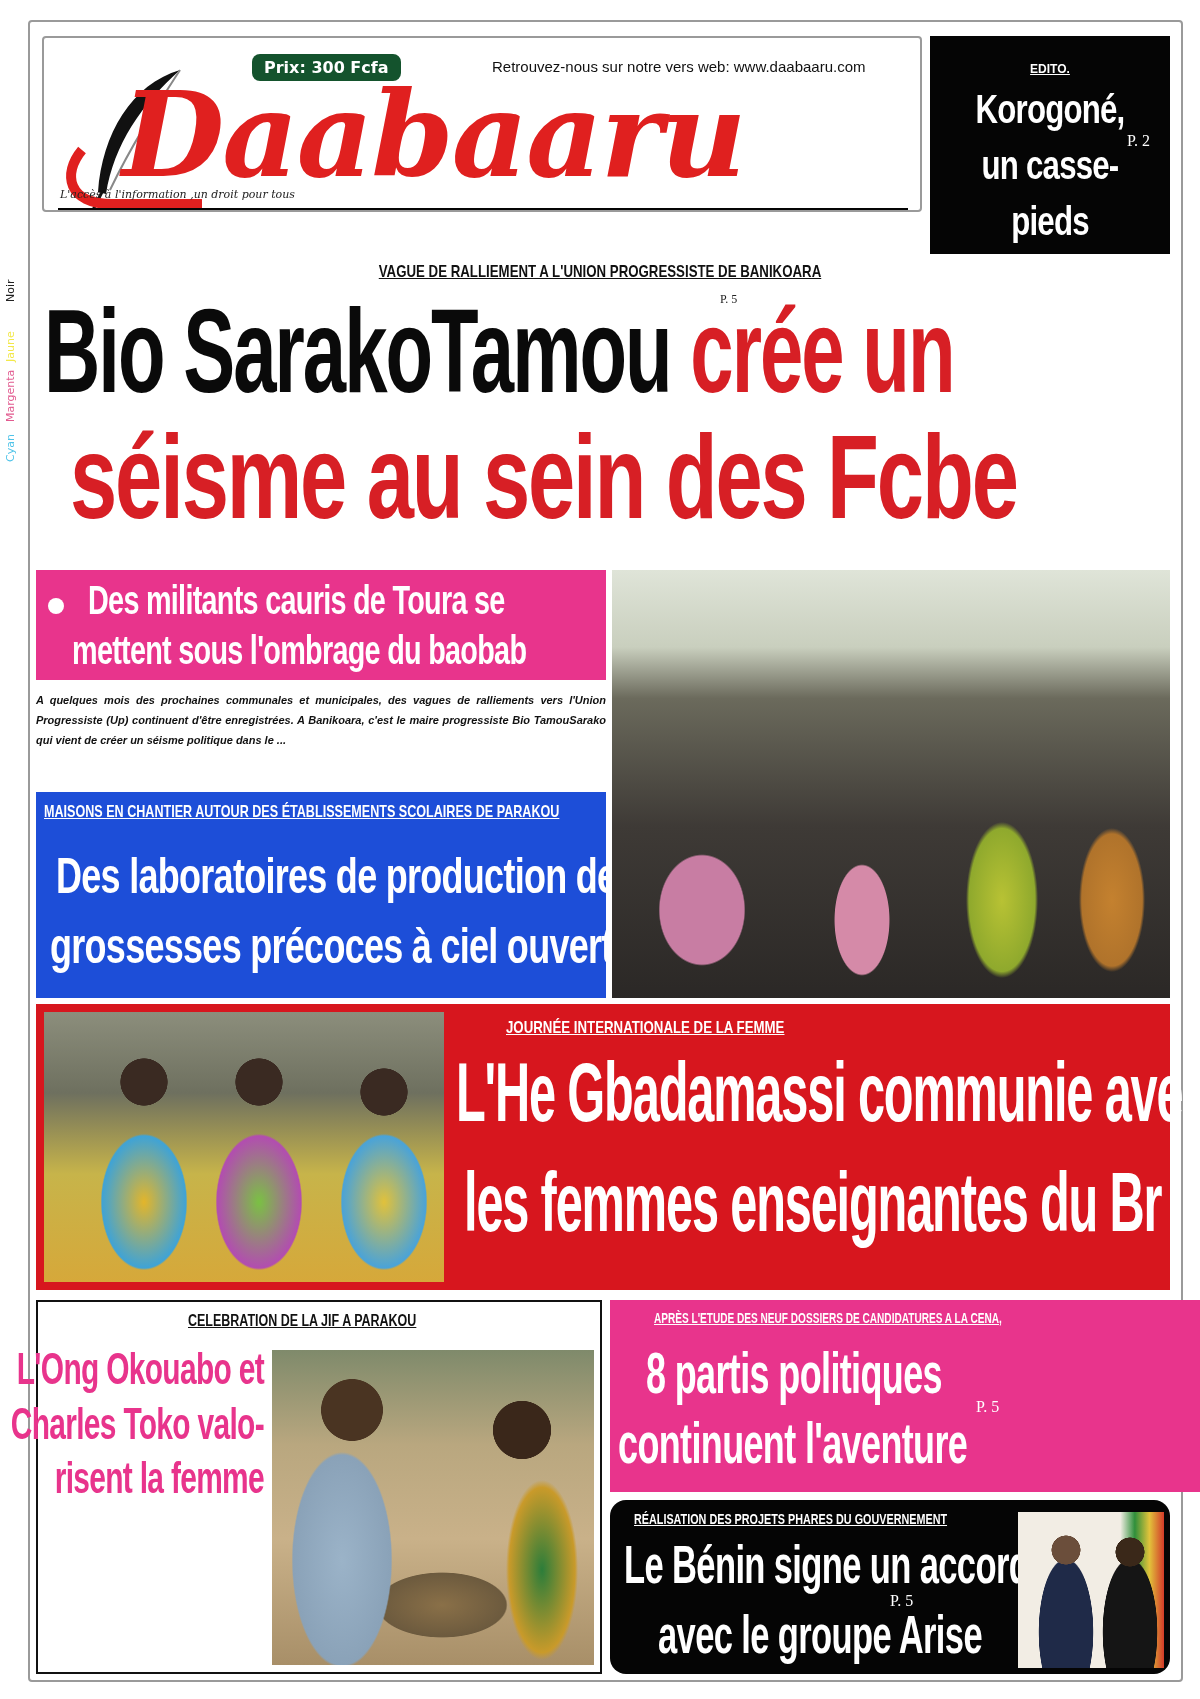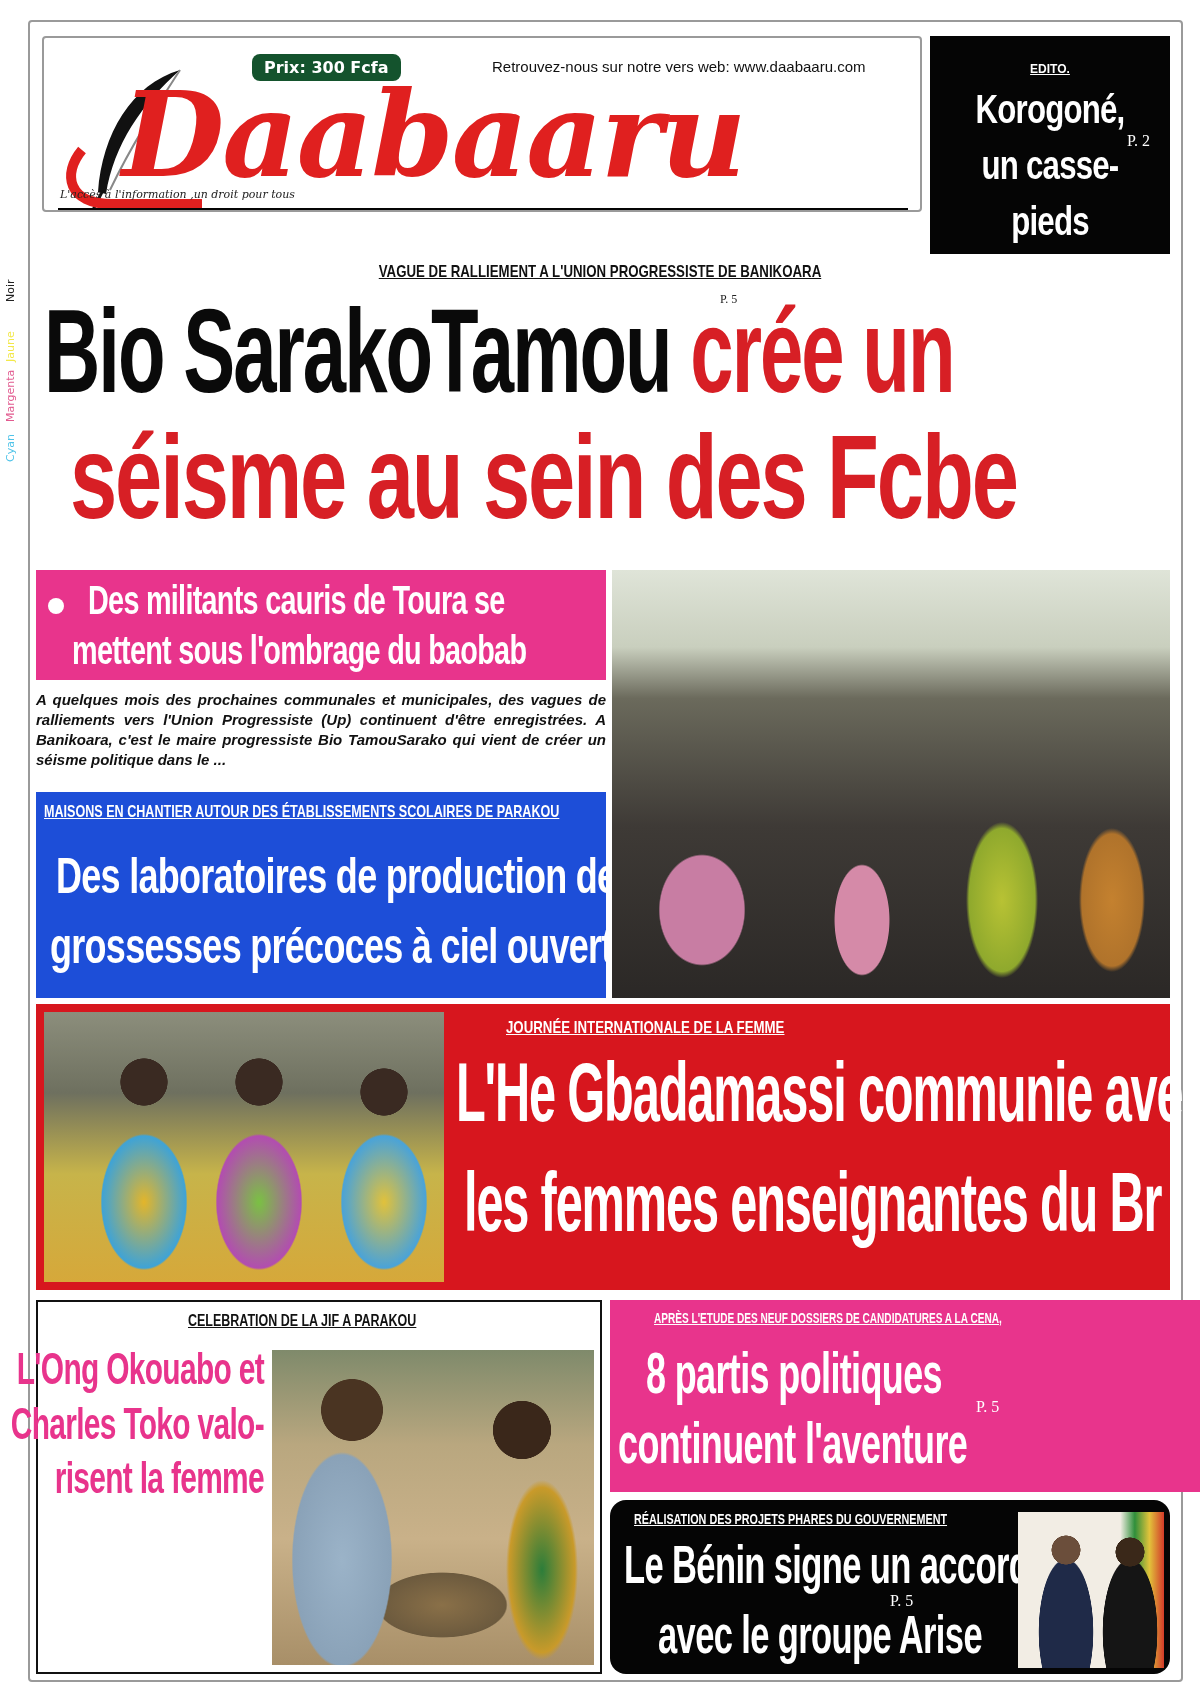--- a/index.html
+++ b/index.html
@@ -37,21 +37,21 @@
   .black { color: #0a0a0a; }
   .red { color: #d71f25; }
   .hl-pref { position: absolute; left: 720px; top: 292px; font-family: "Liberation Serif", serif; font-size: 12px; color: #222; }
 
   
   .pinkbox { position: absolute; left: 36px; top: 570px; width: 570px; height: 110px; background: #e8348c; color: #fff; }
   .pinkbox .bullet { position: absolute; left: 12px; top: 28px; width: 16px; height: 16px; background: #fff; border-radius: 50%; }
   .pinkbox .txt { position: absolute; left: 52px; top: 4px; width: 650px; font-weight: bold; font-size: 40px; line-height: 52px; transform: scaleX(0.72); transform-origin: left top; letter-spacing: -1px; }
   .pinkbox .txt2 { left: 36px; top: 54px; }
 
-  .lead { position: absolute; left: 36px; top: 690px; width: 570px; font-family: "Liberation Sans", sans-serif; font-style: italic; font-weight: bold; font-size: 15px; line-height: 20px; color: #111; text-align: justify; }
+  .lead { position: absolute; left: 36px; top: 690px; width: 570px; font-family: "Liberation Sans", sans-serif; font-style: italic; font-weight: bold; font-size: 11px; line-height: 20px; color: #111; text-align: justify; }
 
   
   .blackbox { position: absolute; left: 36px; top: 792px; width: 570px; height: 206px; background: #1d4ed8; color: #fff; text-align: center; }
   .blackbox .sub { position: absolute; left: 8px; top: 10px; width: 740px; font-weight: bold; font-size: 17px; text-decoration: underline; transform: scaleX(0.74); transform-origin: left top; text-align: left; white-space: nowrap; }
   .blackbox .big { position: absolute; left: 14px; width: 760px; font-weight: bold; font-size: 50px; line-height: 64px; transform: scaleX(0.72); transform-origin: left top; text-align: left; white-space: nowrap; letter-spacing: -1px; }
   .blackbox .big.l1 { top: 52px; left: 20px; }
   .blackbox .big.l2 { top: 122px; left: 14px; }
 
   
   .photo { position: absolute; overflow: hidden; }

